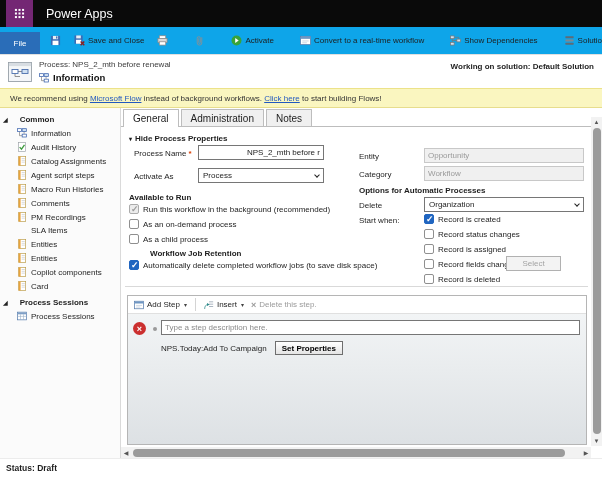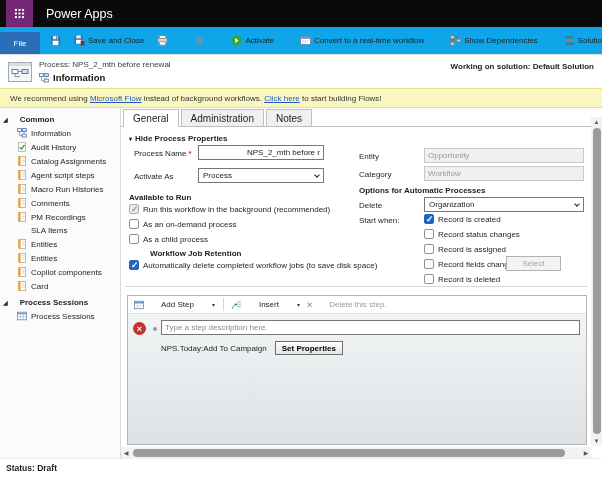--- a/index.html
+++ b/index.html
@@ -65,21 +65,21 @@
   .cb.checked::after{content:"\2713";position:absolute;left:1px;top:-1.5px;color:#fff;font-size:9px;font-weight:bold;}
   .cb.discheck{background:#ececec;border-color:#ababab;}
   .cb.discheck::after{content:"\2713";position:absolute;left:1px;top:-1.5px;color:#9a9a9a;font-size:9px;font-weight:bold;}
   .btn-gray{position:absolute;border:1px solid #b1b1b1;background:#f3f3f3;color:#a3a3a3;font-size:8px;font-family:inherit;}
 
   .divider{position:absolute;left:4px;right:14px;top:178px;border-top:1px solid #d9d9d9;}
 
   
   .steppanel{position:absolute;left:6px;top:187px;width:460px;height:150px;border:1px solid #b5b5b5;background:linear-gradient(#f5f7f8,#dde1e4);}
   .ptoolbar{height:18px;background:#fff;border-bottom:1px solid #e0e0e0;display:flex;align-items:center;padding:0 4px;gap:3px;font-size:8px;}
-  .ptool{display:flex;align-items:center;gap:17px;cursor:pointer;padding:0 2px;justify-content:space-between;}
+  .ptool{display:flex;align-items:center;gap:3px;cursor:pointer;padding:0 2px;justify-content:space-between;}
   .pgray{color:#9a9a9a;}
   .xicon{color:#9a9a9a;font-size:9px;font-weight:bold;}
   .errcirc{position:absolute;left:5px;top:26px;width:13px;height:13px;border-radius:50%;background:#cb2f2f;color:#fff;font-weight:bold;font-size:9px;display:flex;align-items:center;justify-content:center;}
   .stepdot{position:absolute;left:25px;top:31px;width:4px;height:4px;border-radius:50%;background:#9a9a9a;}
   .stepinput{left:33px;top:24px;width:419px;height:15px;color:#8a8a8a;}
   .steprow2{position:absolute;left:33px;top:45px;display:flex;align-items:center;gap:8px;font-size:8px;}
   .setprops{border:1px solid #6e6e6e;background:linear-gradient(#fff,#e4e4e4);font-weight:bold;font-size:8px;padding:1.5px 6px;font-family:inherit;cursor:pointer;}
 
   
   .vscroll{position:absolute;right:0;top:9px;bottom:12px;width:11px;background:#f2f2f2;}

